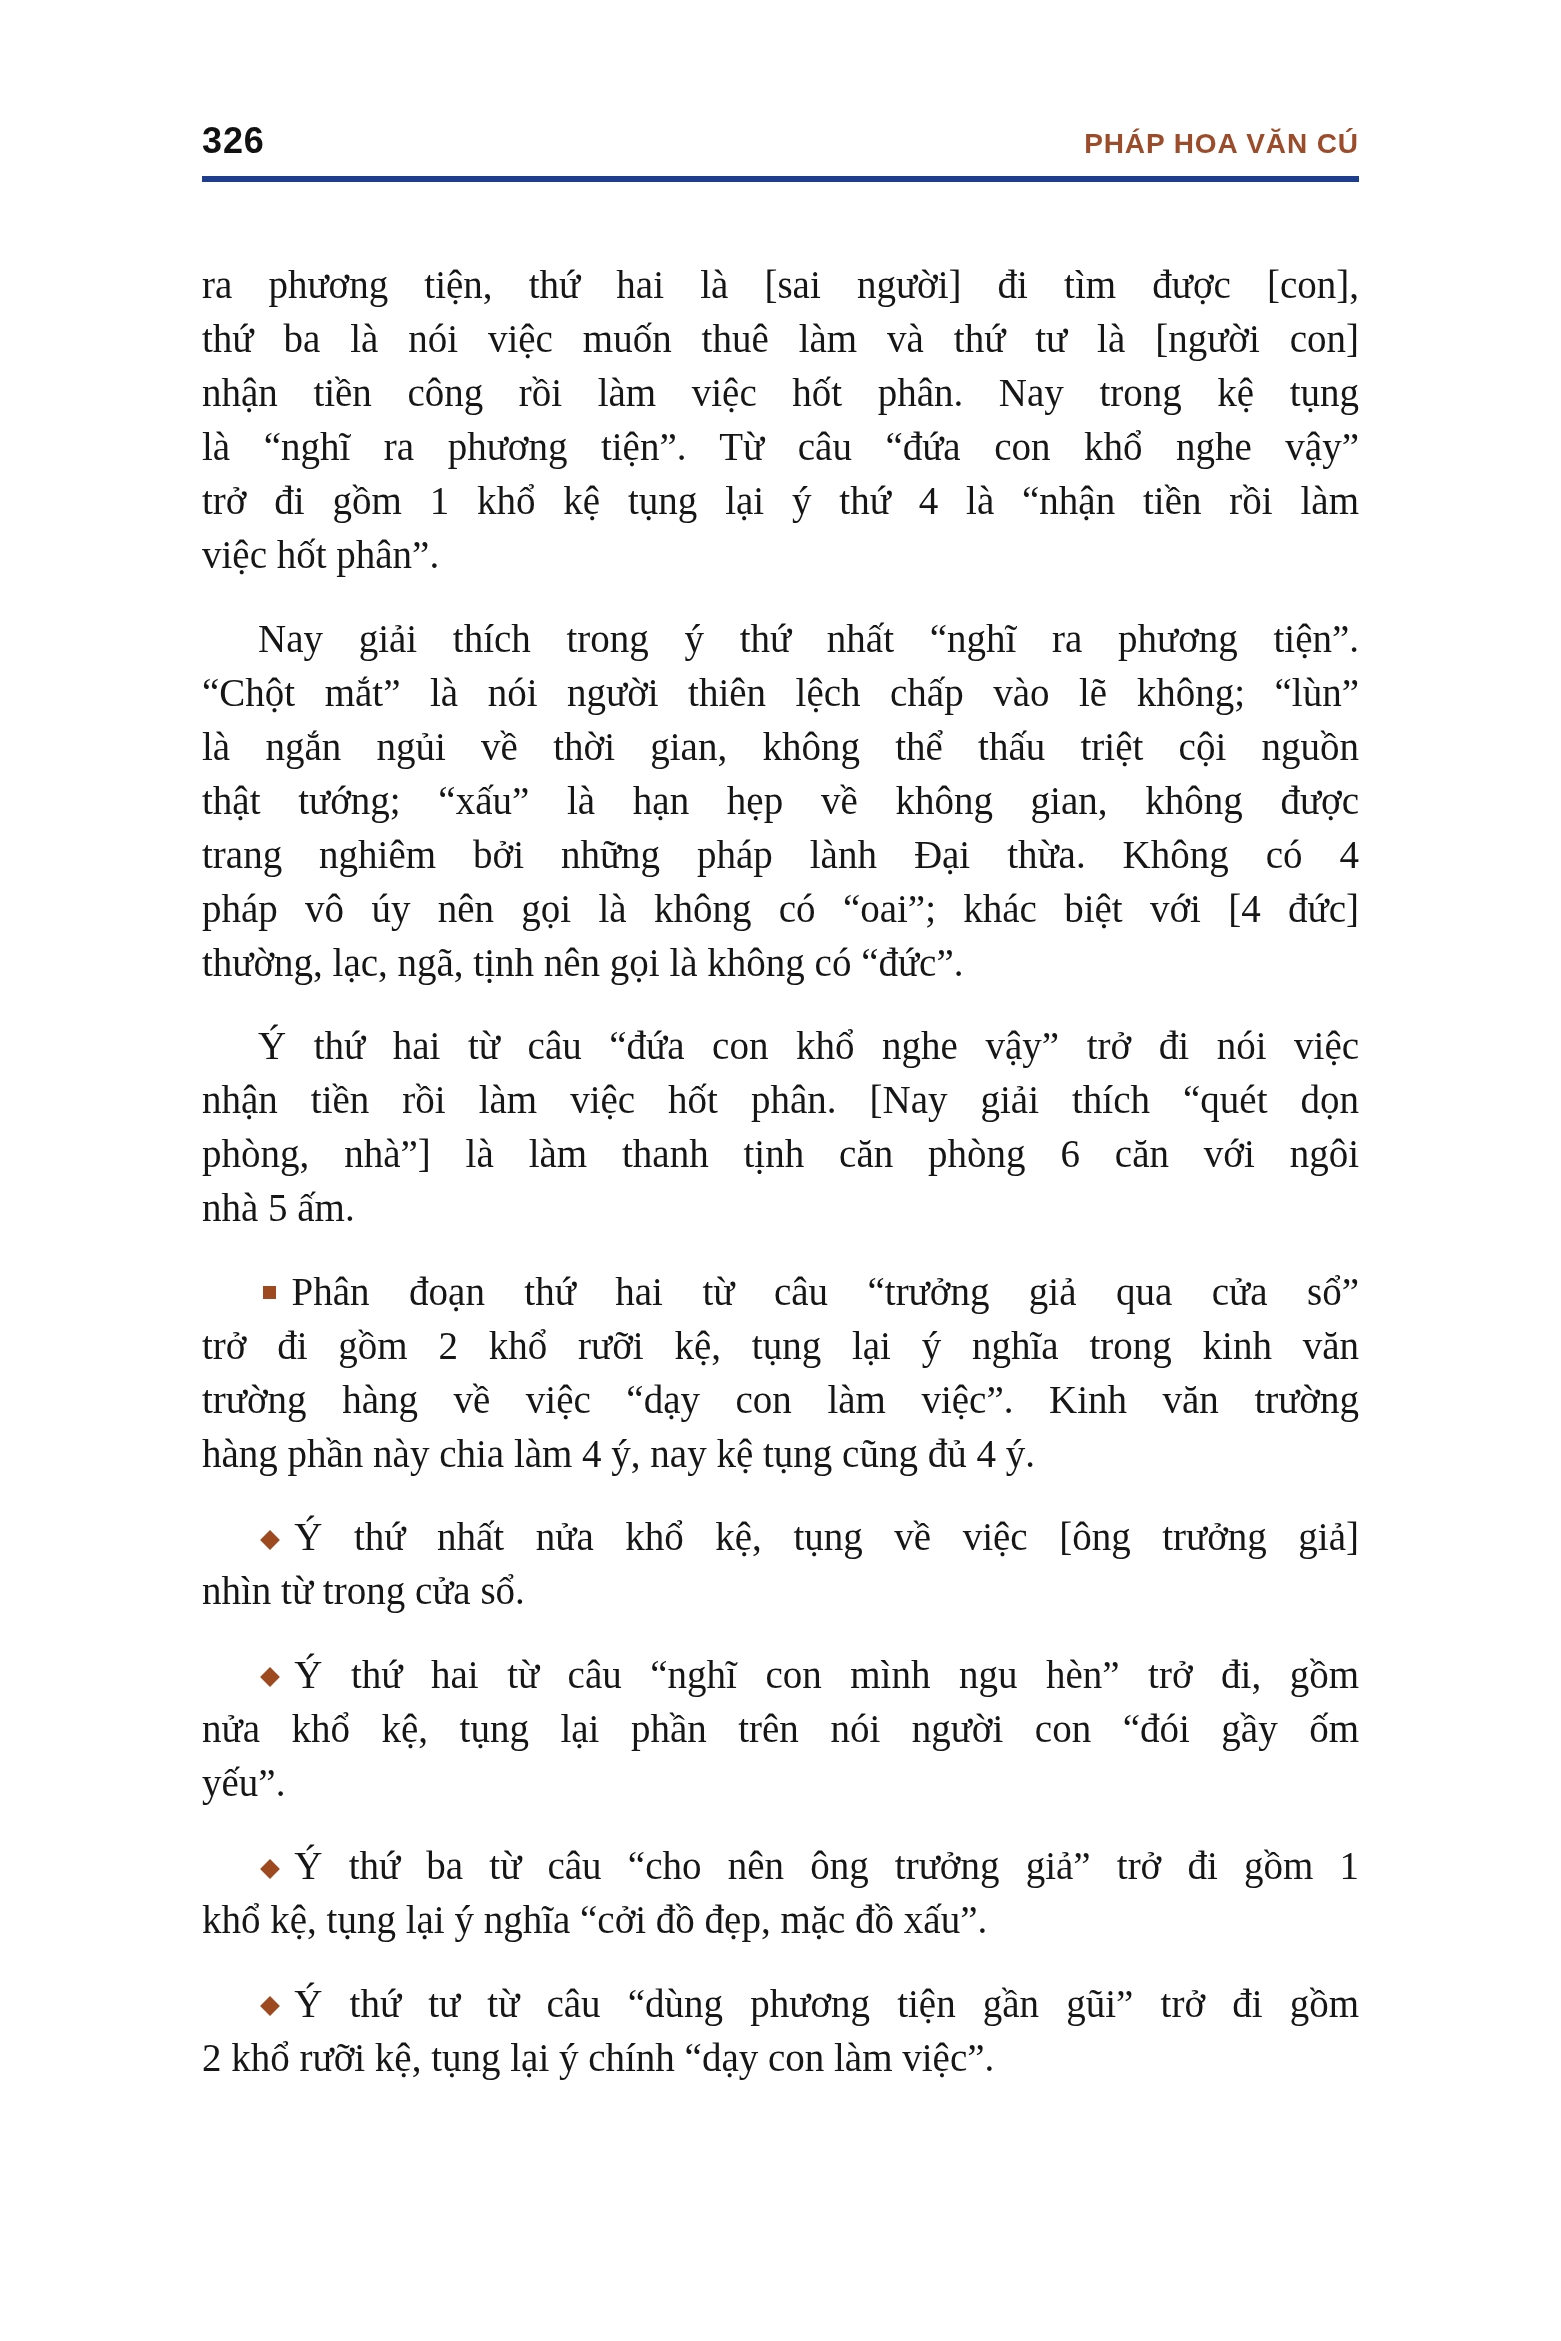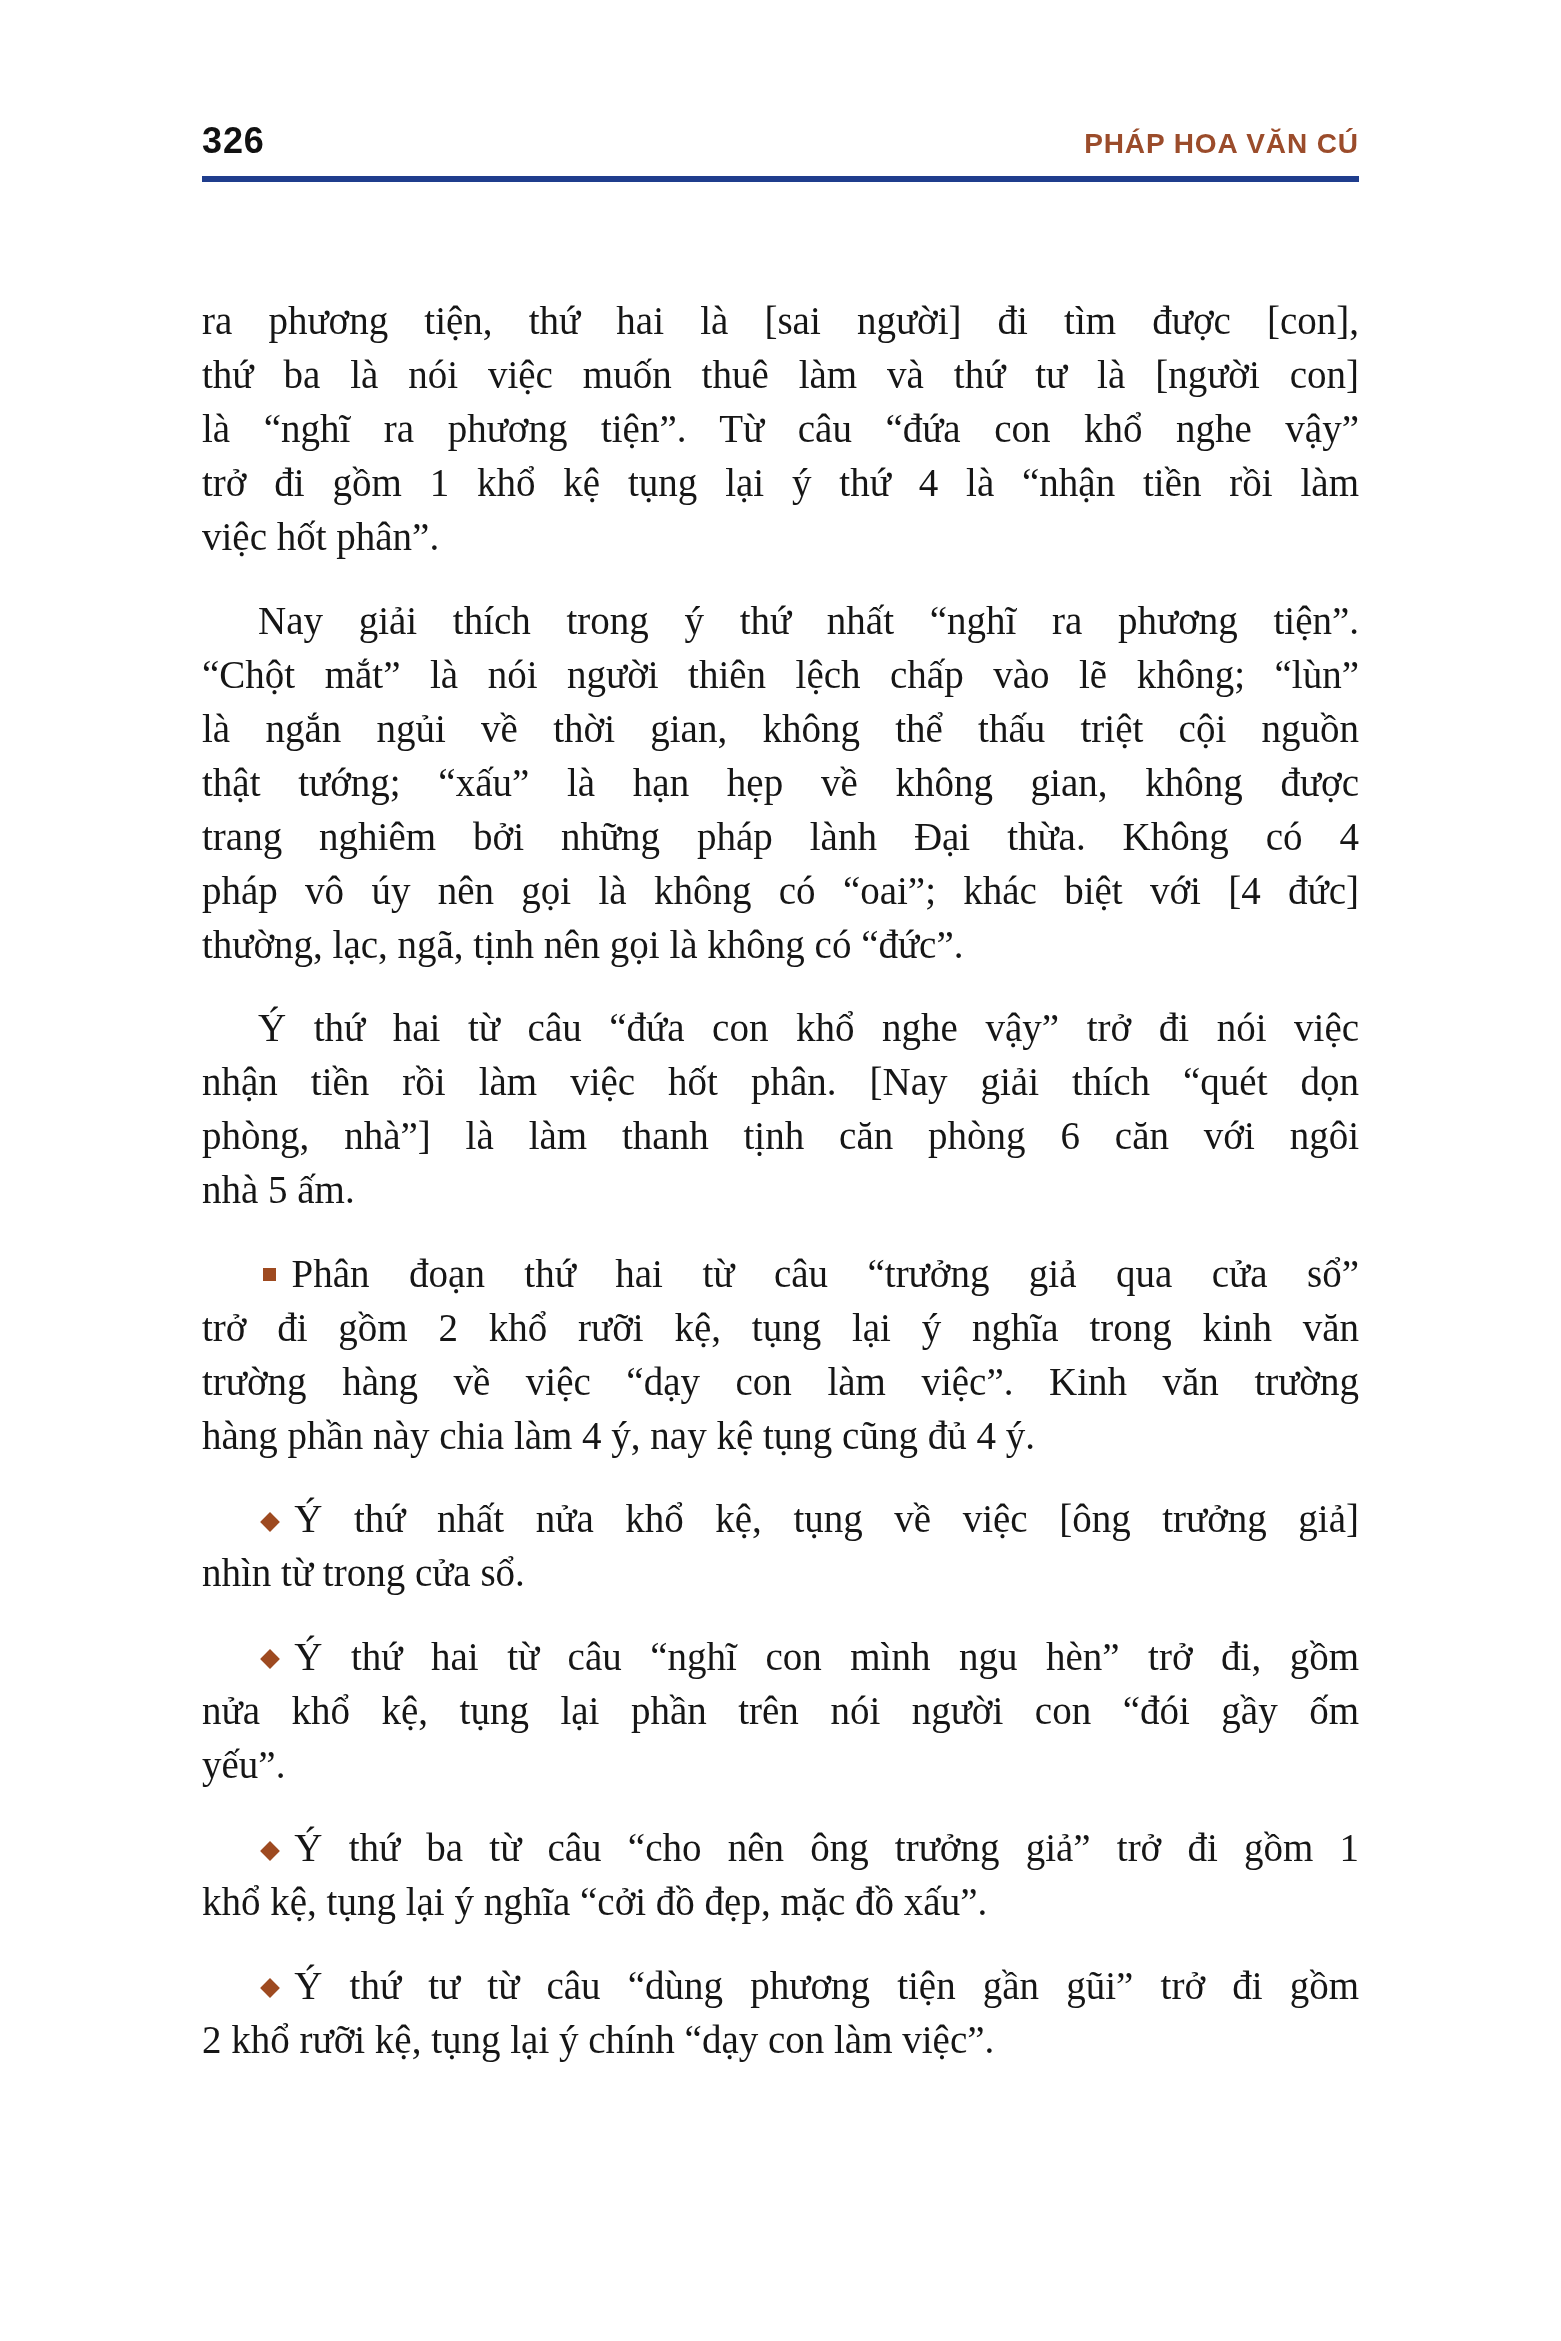--- a/index.html
+++ b/index.html
@@ -25,21 +25,21 @@
   .header-row {
     display: flex;
     justify-content: space-between;
     align-items: baseline;
     font-family: "Liberation Sans", sans-serif;
     font-weight: 700;
   }
   .page-number { font-size: 36px; color: #111111; letter-spacing: 0.9px; }
   .running-title { font-size: 28px; color: var(--title-brown); letter-spacing: 0.9px; }
   .rule { height: 6px; background: var(--rule-blue); margin-top: 14px; }
-  .body-text { margin-top: 112px; font-size: 39px; line-height: 54px; }
+  .body-text { margin-top: 76px; font-size: 39px; line-height: 54px; }
   .para + .para { margin-top: 29.5px; }
   .line { text-align: justify; text-align-last: justify; }
   .line.last { text-align-last: left; }
   .line.indented { text-indent: 56px; }
   .line.bulleted { text-indent: 61px; }
   .it { }
   .bsq {
     display: inline-block; width: 13px; height: 13px;
     background: var(--bullet-brown); vertical-align: 0.14em; margin-right: 15.6px;
   }
@@ -58,20 +58,21 @@
       <span class="page-number">326</span>
       <span class="running-title">PHÁP HOA VĂN CÚ</span>
     </div>
     <div class="rule"></div>
   </header>
 
   <main class="body-text">
       <div class="para">
         <div class="line"><span>ra phương tiện, thứ hai là [sai người] đi tìm được [con],</span></div>
         <div class="line"><span>thứ ba là nói việc muốn thuê làm và thứ tư là [người con]</span></div>
+        <div class="line"><span>nhận tiền công rồi làm việc hốt phân. Nay trong kệ tụng</span></div>
         <div class="line"><span>là “nghĩ ra phương tiện”. Từ câu </span><span class="it">“đứa con khổ nghe vậy”</span></div>
         <div class="line"><span>trở đi gồm 1 khổ kệ tụng lại ý thứ 4 là “nhận tiền rồi làm</span></div>
         <div class="line last"><span>việc hốt phân”.</span></div>
       </div>
       <div class="para">
         <div class="line indented"><span>Nay giải thích trong ý thứ nhất “nghĩ ra phương tiện”.</span></div>
         <div class="line"><span class="it">“Chột mắt”</span><span> là nói người thiên lệch chấp vào lẽ không; </span><span class="it">“lùn”</span></div>
         <div class="line"><span>là ngắn ngủi về thời gian, không thể thấu triệt cội nguồn</span></div>
         <div class="line"><span>thật tướng; </span><span class="it">“xấu”</span><span> là hạn hẹp về không gian, không được</span></div>
         <div class="line"><span>trang nghiêm bởi những pháp lành Đại thừa. Không có 4</span></div>

